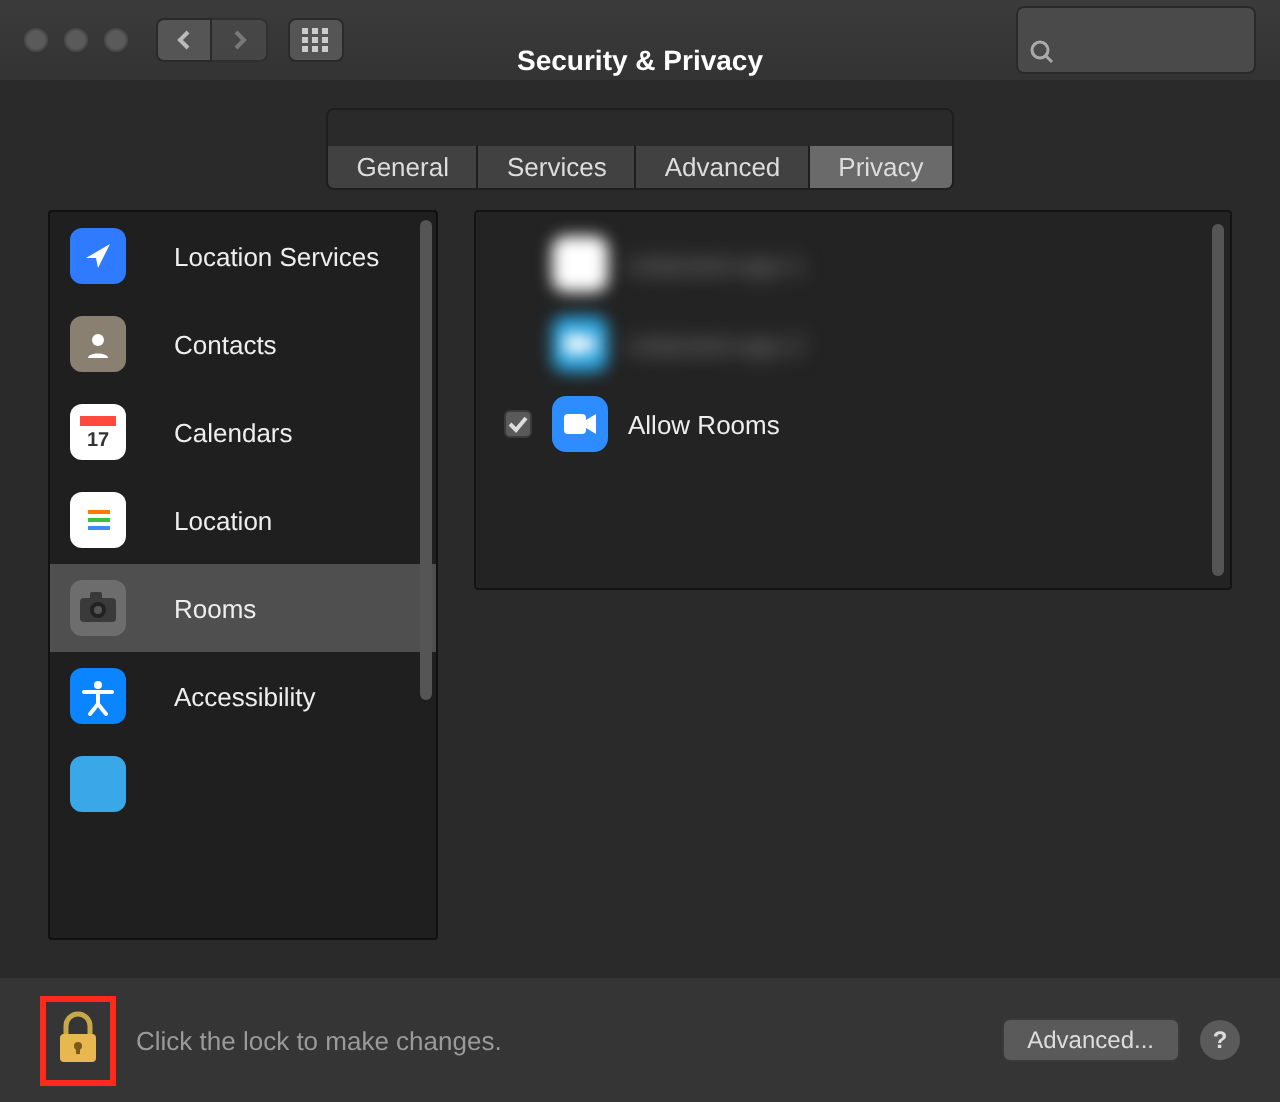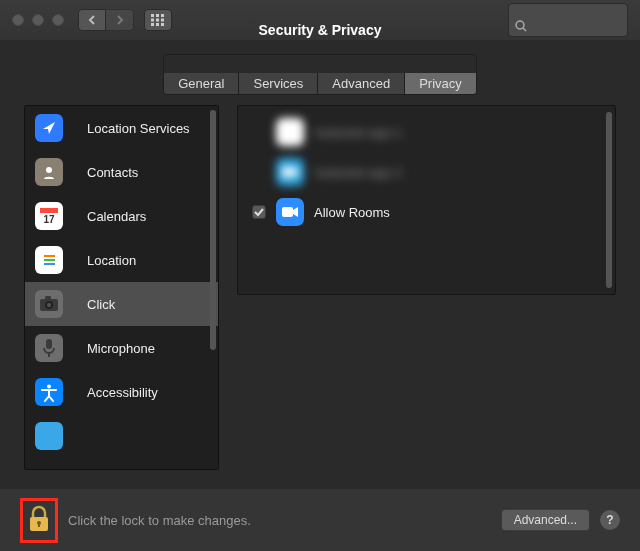--- a/index.html
+++ b/index.html
@@ -156,31 +156,21 @@
         </div>
         <div class="side-item selected">
           <div class="appicon" style="background: rgb(109, 109, 109);">
             <svg width="20" height="16">
               <rect x="1" y="3" width="18" height="12" rx="2" fill="#3a3a3a"></rect>
               <rect x="6" y="0" width="6" height="4" rx="1" fill="#3a3a3a"></rect>
               <circle cx="10" cy="9" r="4" fill="#222"></circle>
               <circle cx="10" cy="9" r="2" fill="#555"></circle>
             </svg>
           </div>
-          <span>Click</span>
-        </div>
-        <div class="side-item">
-          <div class="appicon" style="background: rgb(109, 109, 109);">
-            <svg width="16" height="20">
-              <rect x="5" y="1" width="6" height="10" rx="3" fill="#3a3a3a"></rect>
-              <path d="M3 10a5 5 0 0 0 10 0" stroke="#3a3a3a" stroke-width="2" fill="none"></path>
-              <line x1="8" y1="15" x2="8" y2="19" stroke="#3a3a3a" stroke-width="2"></line>
-            </svg>
-          </div>
-          <span>Microphone</span>
+          <span>Rooms</span>
         </div>
         <div class="side-item">
           <div class="appicon" style="background: rgb(10, 132, 255);">
             <svg width="22" height="22">
               <circle cx="11" cy="11" r="10" fill="#0a84ff"></circle>
               <circle cx="11" cy="5.5" r="2" fill="#fff"></circle>
               <path d="M4 9h14 M11 9v6 M11 15l-4 5 M11 15l4 5" stroke="#fff" stroke-width="2" stroke-linecap="round"></path>
             </svg>
           </div>
           <span>Accessibility</span>

